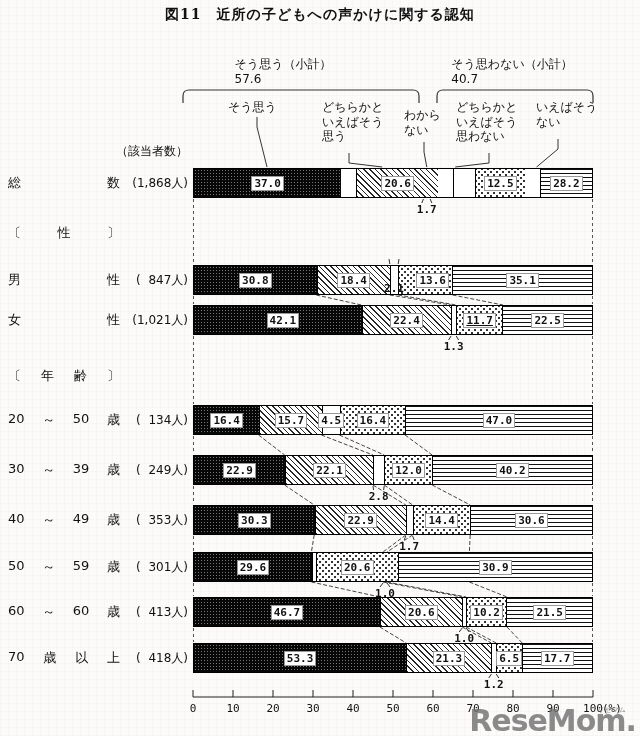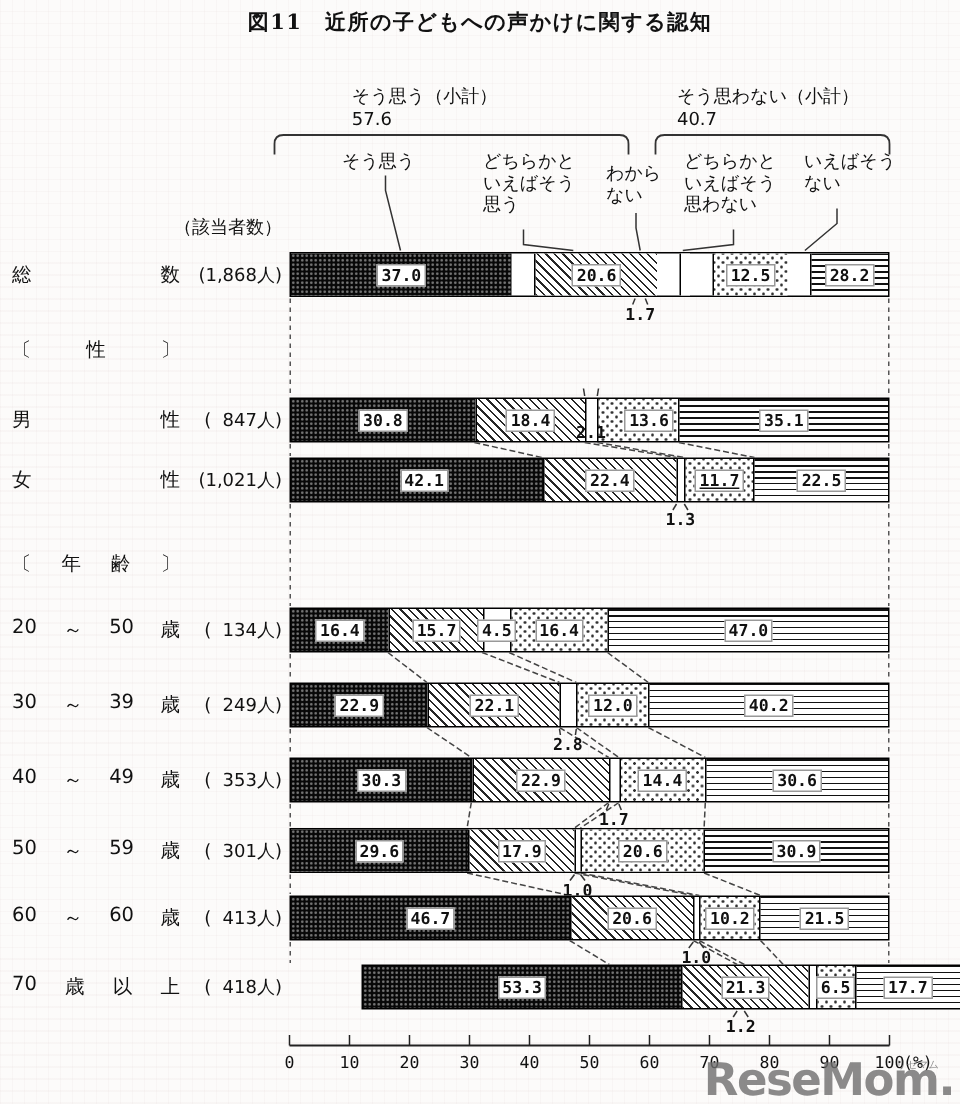--- a/index.html
+++ b/index.html
@@ -304,23 +304,20 @@
         <span>～</span>
         <span>59</span>
         <span>歳</span>
       </div>
       <div class="count">(  301人)</div>
     </div>
     <div class="bar" style="top: 552px;">
       <div class="seg p0" style="width: 29.6%;">
         <div class="vbox">29.6</div>
       </div>
-      <div class="seg p1" style="width: 17.9%;">
-        <div class="vbox">17.9</div>
-      </div>
       <div class="seg p2" style="width: 1%;"></div>
       <div class="seg p3" style="width: 20.6%;">
         <div class="vbox">20.6</div>
       </div>
       <div class="seg p4" style="width: 30.9%; flex: 1 1 0%;">
         <div class="vbox">30.9</div>
       </div>
     </div>
     <div class="dk" style="left: 385px; top: 588px;">1.0</div>
     <div class="row-label" style="top: 603px;">
@@ -350,21 +347,21 @@
     <div class="dk" style="left: 464.2px; top: 633px;">1.0</div>
     <div class="row-label" style="top: 649px;">
       <div class="tokens">
         <span>70</span>
         <span>歳</span>
         <span>以</span>
         <span>上</span>
       </div>
       <div class="count">(  418人)</div>
     </div>
-    <div class="bar" style="top: 643px; margin-left: 48px;">
+    <div class="bar" style="top: 643px;">
       <div class="seg p0" style="width: 53.3%;">
         <div class="vbox">53.3</div>
       </div>
       <div class="seg p1" style="width: 21.3%;">
         <div class="vbox">21.3</div>
       </div>
       <div class="seg p2" style="width: 1.2%;"></div>
       <div class="seg p3" style="width: 6.5%;">
         <div class="vbox">6.5</div>
       </div>

